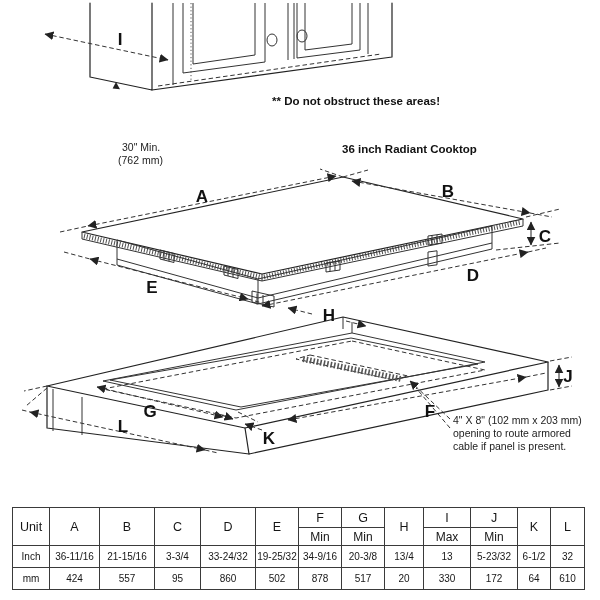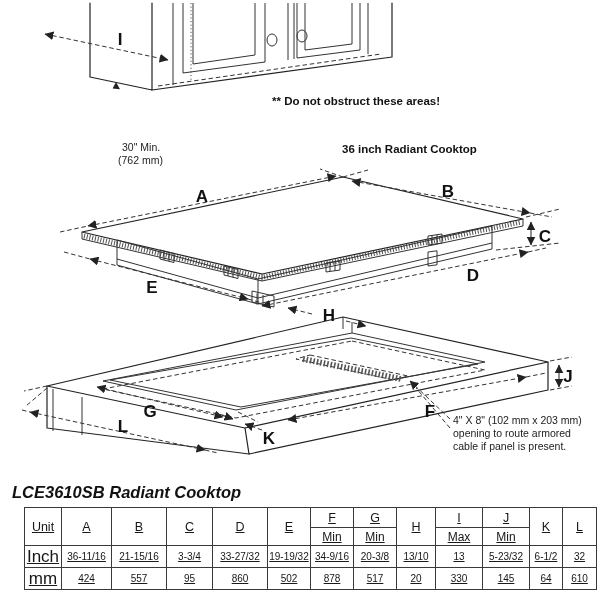--- a/index.html
+++ b/index.html
@@ -13,28 +13,28 @@
   .dot{fill:none;stroke:#555;stroke-width:1;stroke-dasharray:1.2 2.4;}
   .stip{fill:none;stroke:#4d4d4d;stroke-width:5;stroke-dasharray:1 1.8;}
   .hatch{fill:none;stroke:#555;stroke-width:6;stroke-dasharray:1.6 1.9;}
   .solid-dim{fill:none;stroke:#222;stroke-width:1;}
   
   .dl{font:bold 17px "Liberation Sans",sans-serif;fill:#111;text-anchor:middle;}
   .bold-note{font:bold 11.5px "Liberation Sans",sans-serif;fill:#111;}
   .plain-note{font:10.5px "Liberation Sans",sans-serif;fill:#222;}
   .tbl-title{position:absolute;left:12px;top:483px;font:italic bold 16.5px "Liberation Sans",sans-serif;color:#111;}
   
-  table.spec{position:absolute;left:24px;top:507px;width:572px;border-collapse:collapse;
-             table-layout:fixed;background:#fff;text-decoration:underline;}
+  table.spec{position:absolute;left:12px;top:507px;width:572px;border-collapse:collapse;
+             table-layout:fixed;background:#fff;}
   table.spec td{border:1.3px solid #3a3a3a;text-align:center;vertical-align:middle;
                 padding:0;font-size:10px;white-space:nowrap;overflow:hidden;color:#161616;}
   table.spec tr.r1 td{height:19px;font-size:12.5px;}
   table.spec tr.r2 td{height:17px;font-size:12px;}
   table.spec tr.rd td{height:21px;}
-  table.spec tr.rd td.u{font-size:17px;}
+  table.spec tr.rd td.u{font-size:10px;}
 </style>
 </head>
 <body>
 
 <div class="page">
 
 <svg width="600" height="600" viewBox="0 0 600 600">
   <defs>
     <marker id="ar" viewBox="0 0 8 8" refX="7.5" refY="4" markerWidth="9" markerHeight="9" orient="auto-start-reverse" markerUnits="userSpaceOnUse">
       <path d="M0,0 L8,4 L0,8 Z" fill="#222"></path>
@@ -181,21 +181,20 @@
     </g>
   </g>
 
   <g>
     <text class="plain-note" x="453" y="424">4" X 8" (102 mm x 203 mm)</text>
     <text class="plain-note" x="453" y="437">opening to route armored</text>
     <text class="plain-note" x="453" y="450">cable if panel is present.</text>
   </g>
 </svg>
 
-<div class="tbl-title">LCE3610SB Radiant Cooktop</div>
 
 <table class="spec">
   <colgroup>
     <col style="width:37px">
         <col style="width:50px">
         <col style="width:55px">
         <col style="width:46px">
     <col style="width:55px">
         <col style="width:43px">
         <col style="width:43px">
@@ -226,41 +225,41 @@
     <td>Min</td>
     <td>Min</td>
     <td>Max</td>
     <td>Min</td>
   </tr>
   <tr class="rd">
     <td class="u">Inch</td>
     <td>36-11/16</td>
     <td>21-15/16</td>
     <td>3-3/4</td>
-    <td>33-27/32</td>
-    <td>19-19/32</td>
+    <td>33-24/32</td>
+    <td>19-25/32</td>
     <td>34-9/16</td>
     <td>20-3/8</td>
-    <td>13/10</td>
+    <td>13/4</td>
     <td>13</td>
     <td>5-23/32</td>
     <td>6-1/2</td>
     <td>32</td>
   </tr>
   <tr class="rd">
     <td class="u">mm</td>
     <td>424</td>
     <td>557</td>
     <td>95</td>
     <td>860</td>
     <td>502</td>
     <td>878</td>
     <td>517</td>
     <td>20</td>
     <td>330</td>
-    <td>145</td>
+    <td>172</td>
     <td>64</td>
     <td>610</td>
   </tr>
 </tbody>
     </table>
 
 </div>
 
 </body></html>

